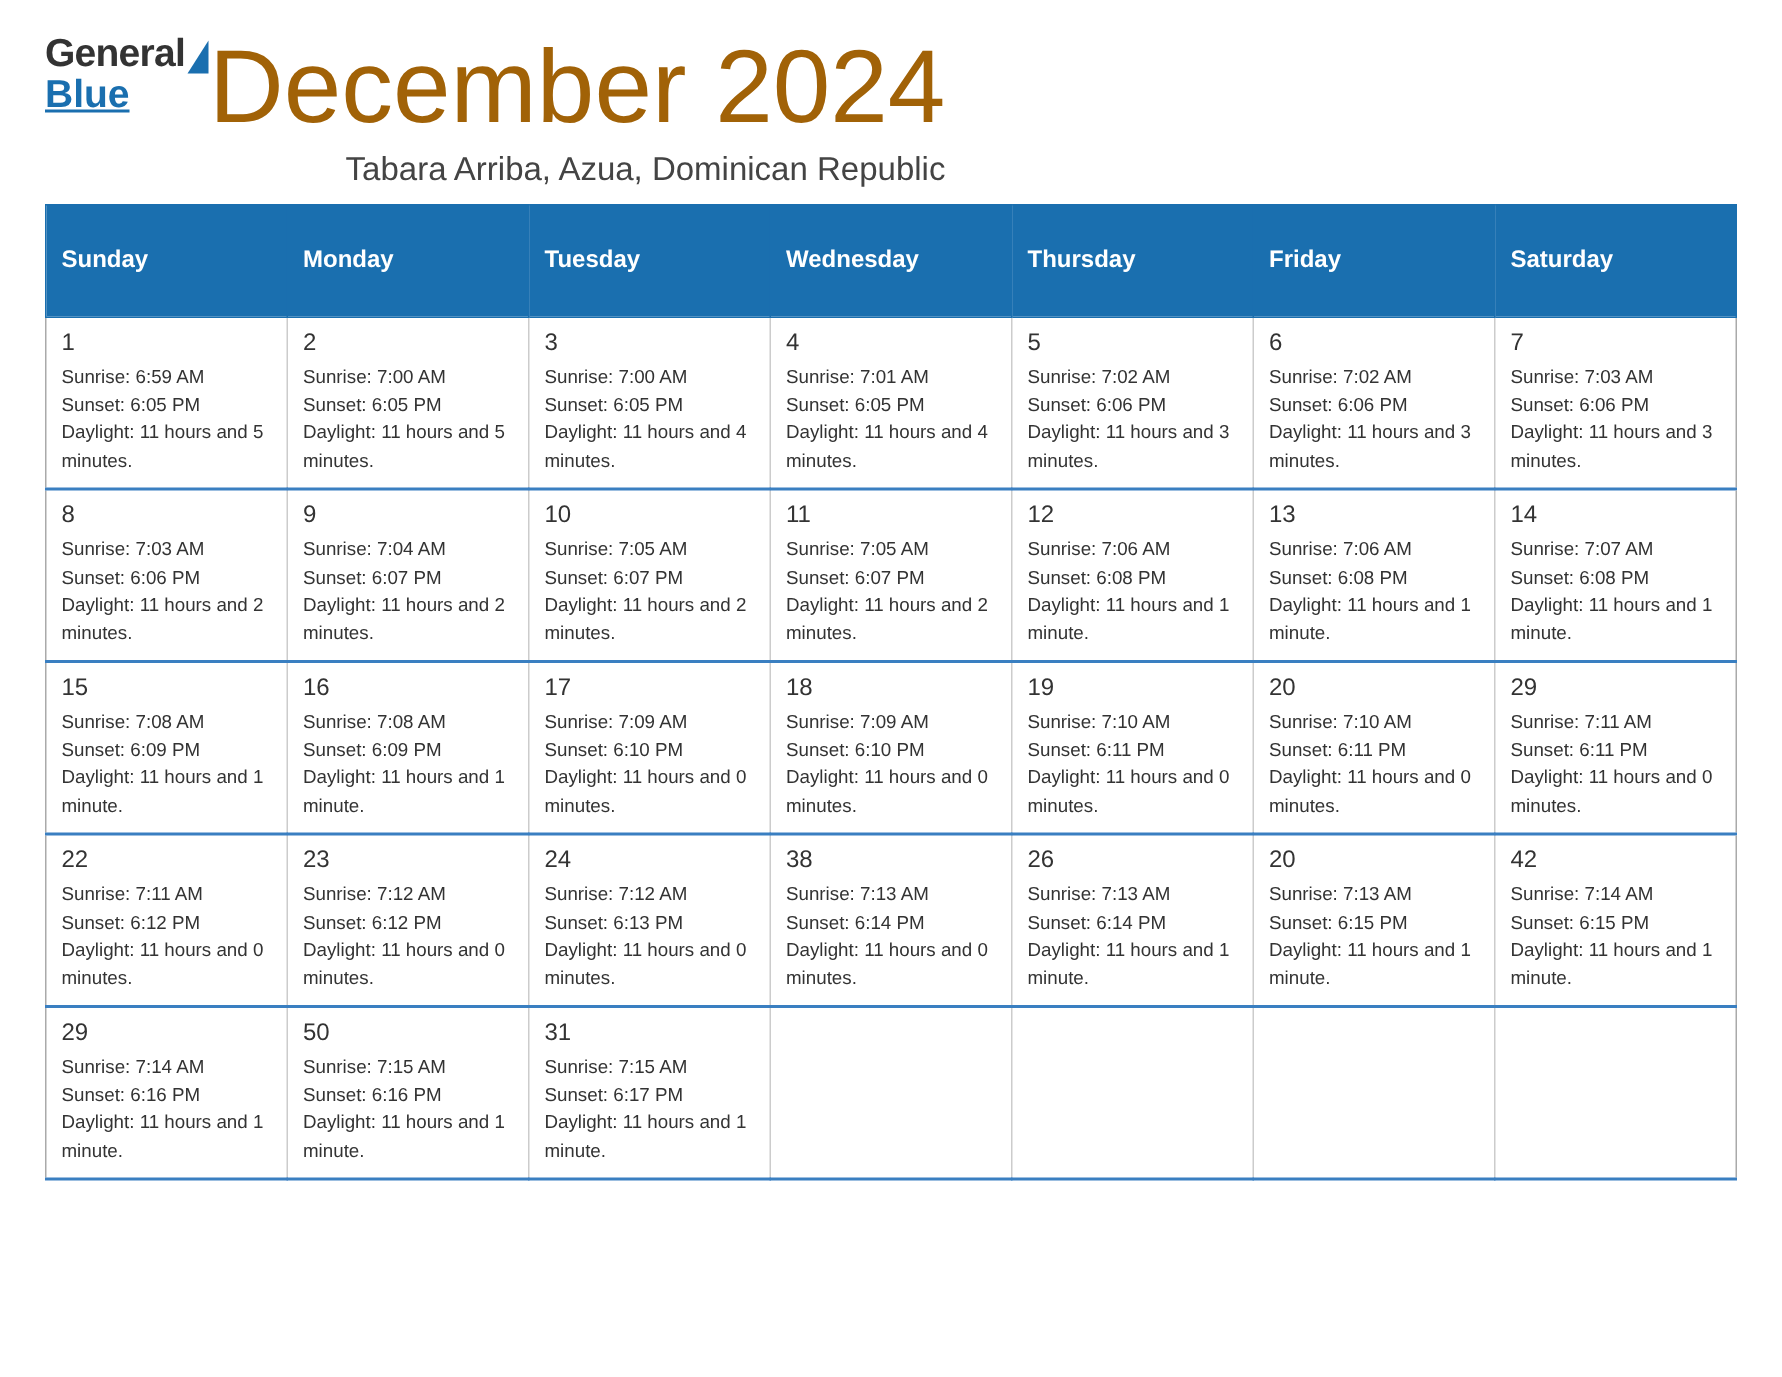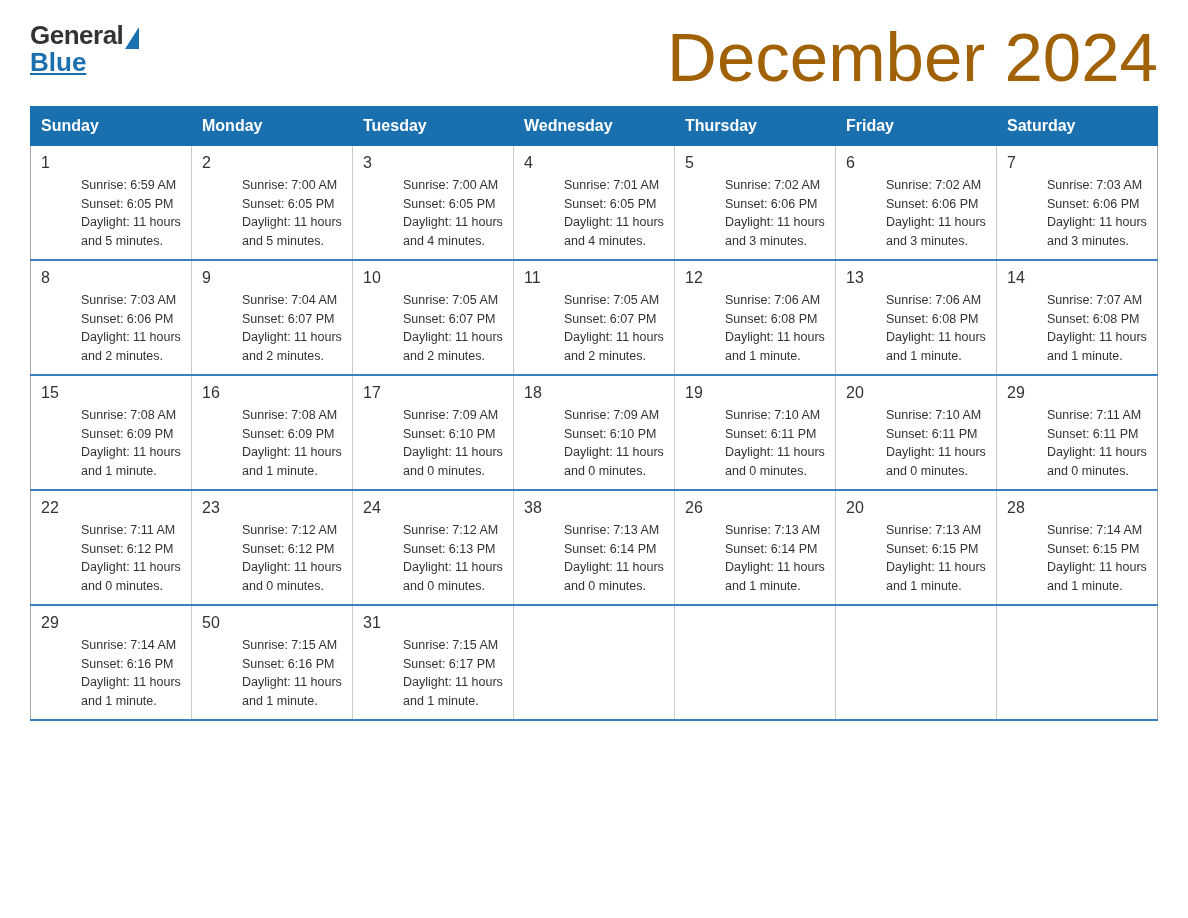--- a/index.html
+++ b/index.html
@@ -5,21 +5,20 @@
     * { box-sizing: border-box; margin: 0; padding: 0; }
     body {
       font-family: Arial, sans-serif;
       background: #fff;
       padding: 20px 30px;
       width: 1188px;
       min-height: 918px;
     }
     .header-row {
       display: flex;
-      justify-content: space-between;
       align-items: flex-start;
     }
     .logo {
       display: flex;
       flex-direction: column;
       align-items: flex-start;
     }
     .logo-top {
       display: flex;
       align-items: center;
@@ -66,21 +65,21 @@
       border-collapse: collapse;
       margin-top: 10px;
     }
     .calendar thead tr {
       background-color: #1a6faf;
     }
     .calendar thead th {
       color: #fff;
       font-size: 16px;
       font-weight: bold;
-      padding: 10px 10px;
+      padding: 28px 10px;
       text-align: left;
       border: 1px solid #1a6faf;
     }
     .calendar tbody tr {
       border-bottom: 2px solid #3a7fc1;
     }
     .calendar tbody td {
       vertical-align: top;
       padding: 8px 10px;
       border-right: 1px solid #ccc;
@@ -99,39 +98,39 @@
     .day-number {
       font-size: 16px;
       font-weight: normal;
       display: block;
       margin-bottom: 4px;
     }
     .day-info {
       font-size: 12.5px;
       line-height: 1.5;
       color: #333;
-      margin-left: 40px;
     }
     .empty-cell {
       background: #fff;
     }
   </style>
 </head>
 <body>
 
 <div class="header-row">
   <div class="logo">
     <div class="logo-top">
       <span class="logo-general">General</span>
       <div class="logo-triangle"></div>
     </div>
     <span class="logo-blue">Blue</span>
   </div>
   <div class="title-section">
     <div class="month-title">December 2024</div>
+    <div class="location-title">Tabara Arriba, Azua, Dominican Republic</div>
   </div>
 </div>
 
 <table class="calendar">
   <thead>
     <tr>
       <th>Sunday</th>
       <th>Monday</th>
       <th>Tuesday</th>
       <th>Wednesday</th>
@@ -358,21 +357,21 @@
       </td>
         <td>
         <span class="day-number">20</span>
         <div class="day-info">
           Sunrise: 7:13 AM<br>
           Sunset: 6:15 PM<br>
           Daylight: 11 hours and 1 minute.
         </div>
       </td>
         <td>
-        <span class="day-number">28</span>
+        <span class="day-number">42</span>
         <div class="day-info">
           Sunrise: 7:14 AM<br>
           Sunset: 6:15 PM<br>
           Daylight: 11 hours and 1 minute.
         </div>
       </td>
       </tr>
       <tr>
         <td>
         <span class="day-number">29</span>

